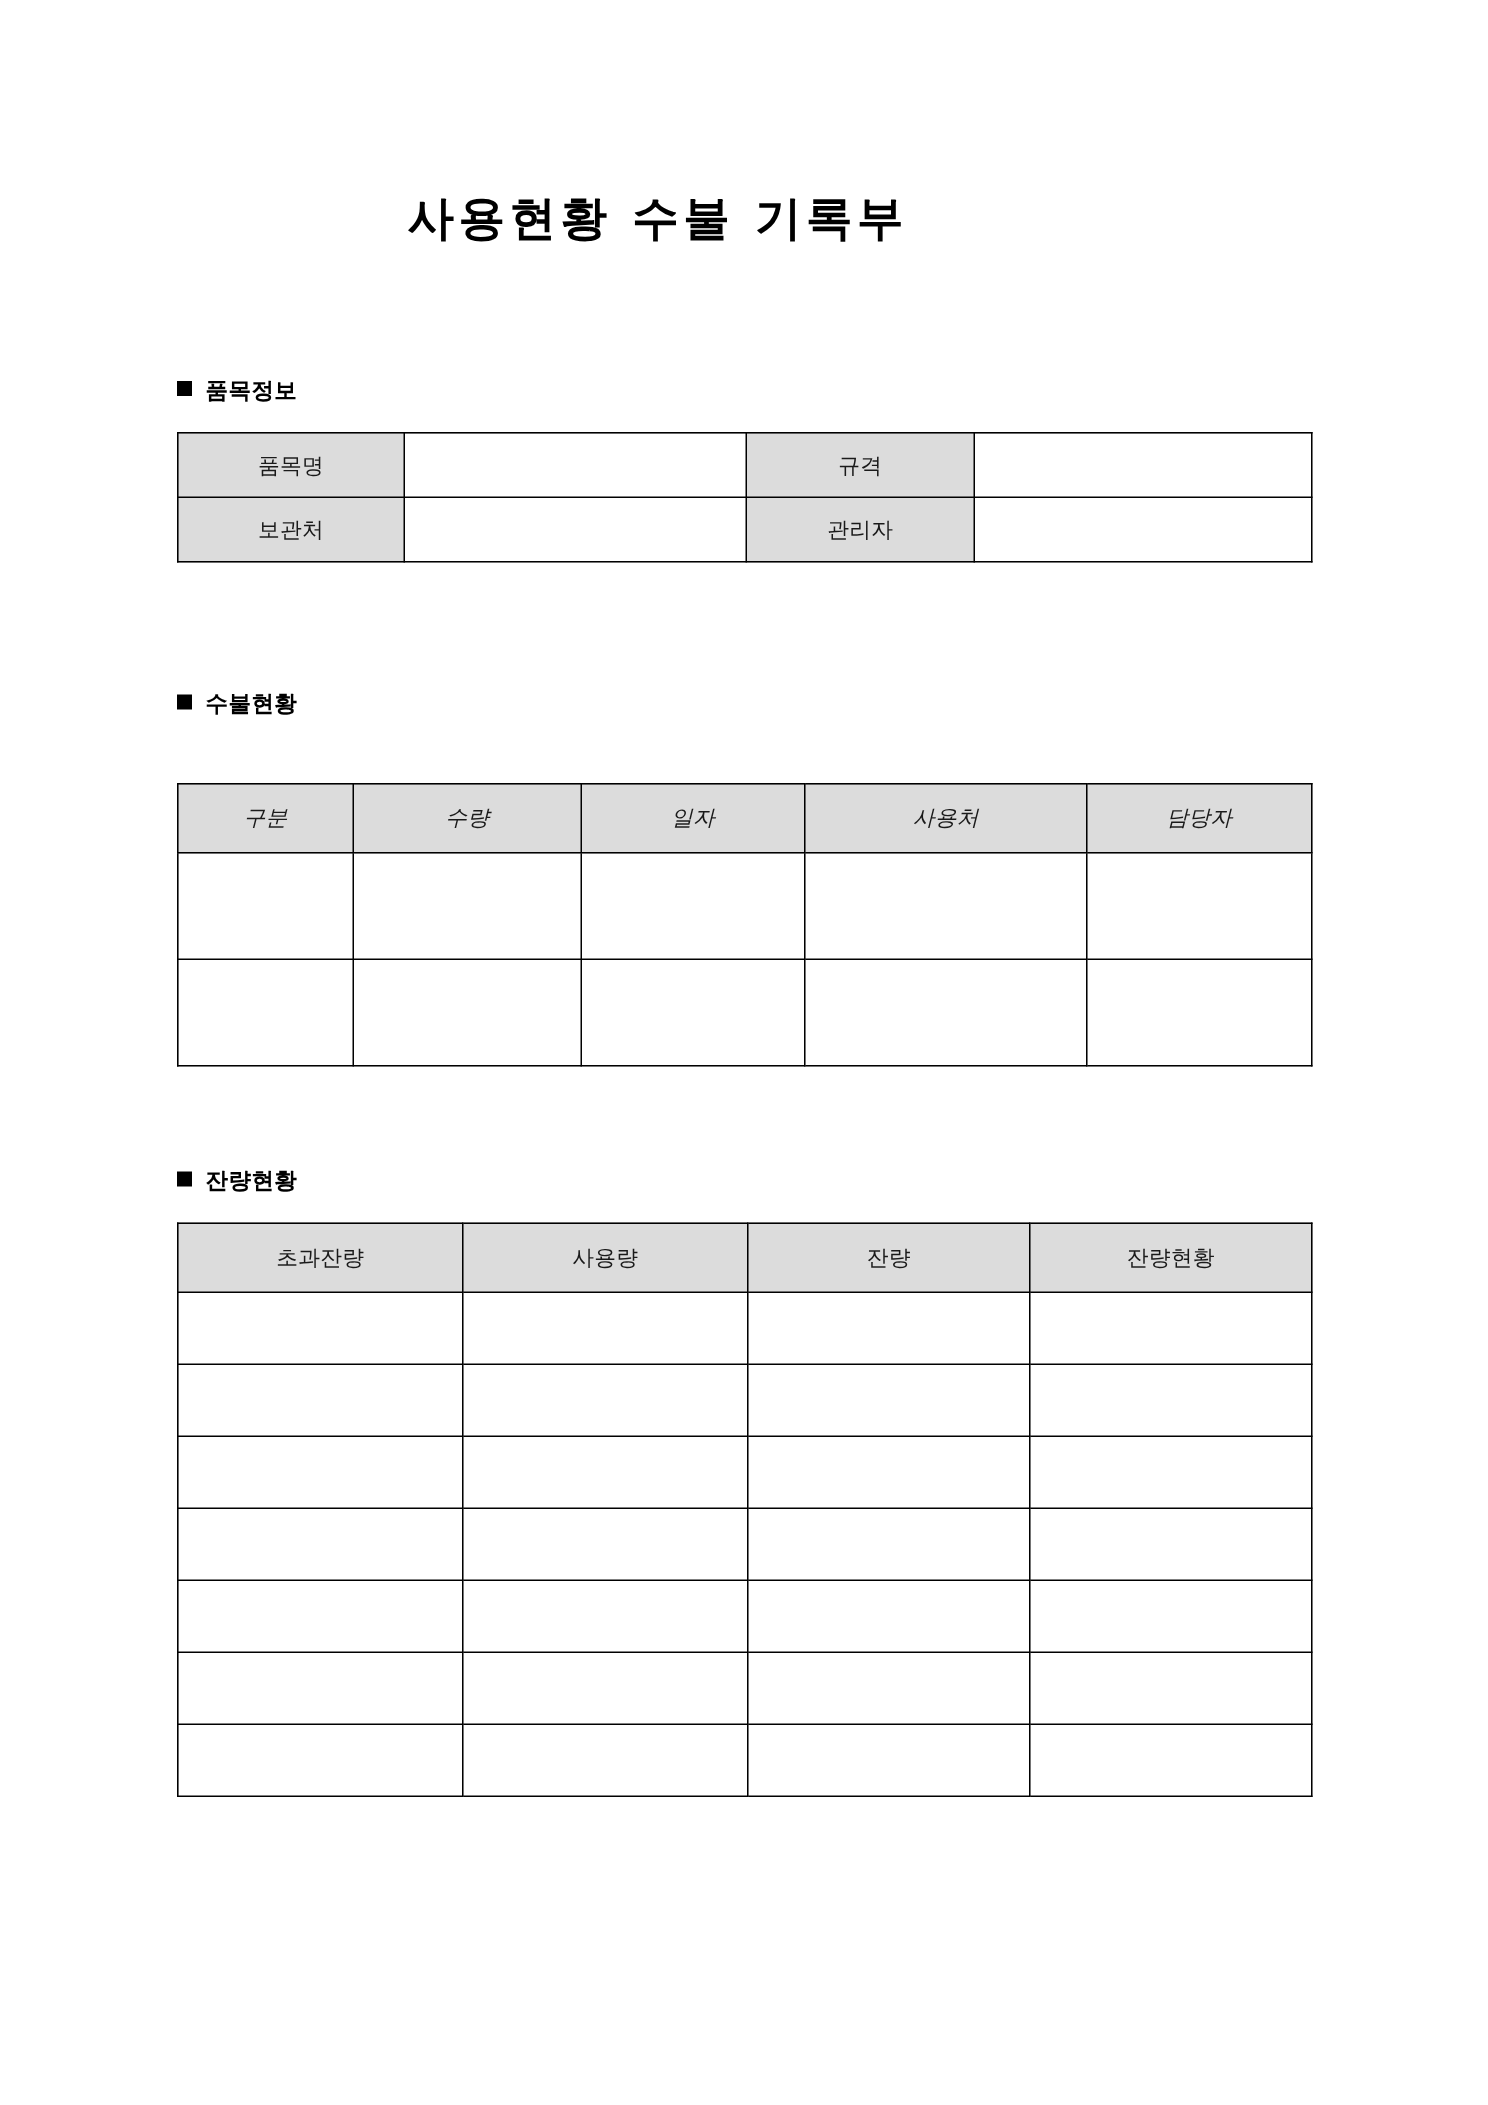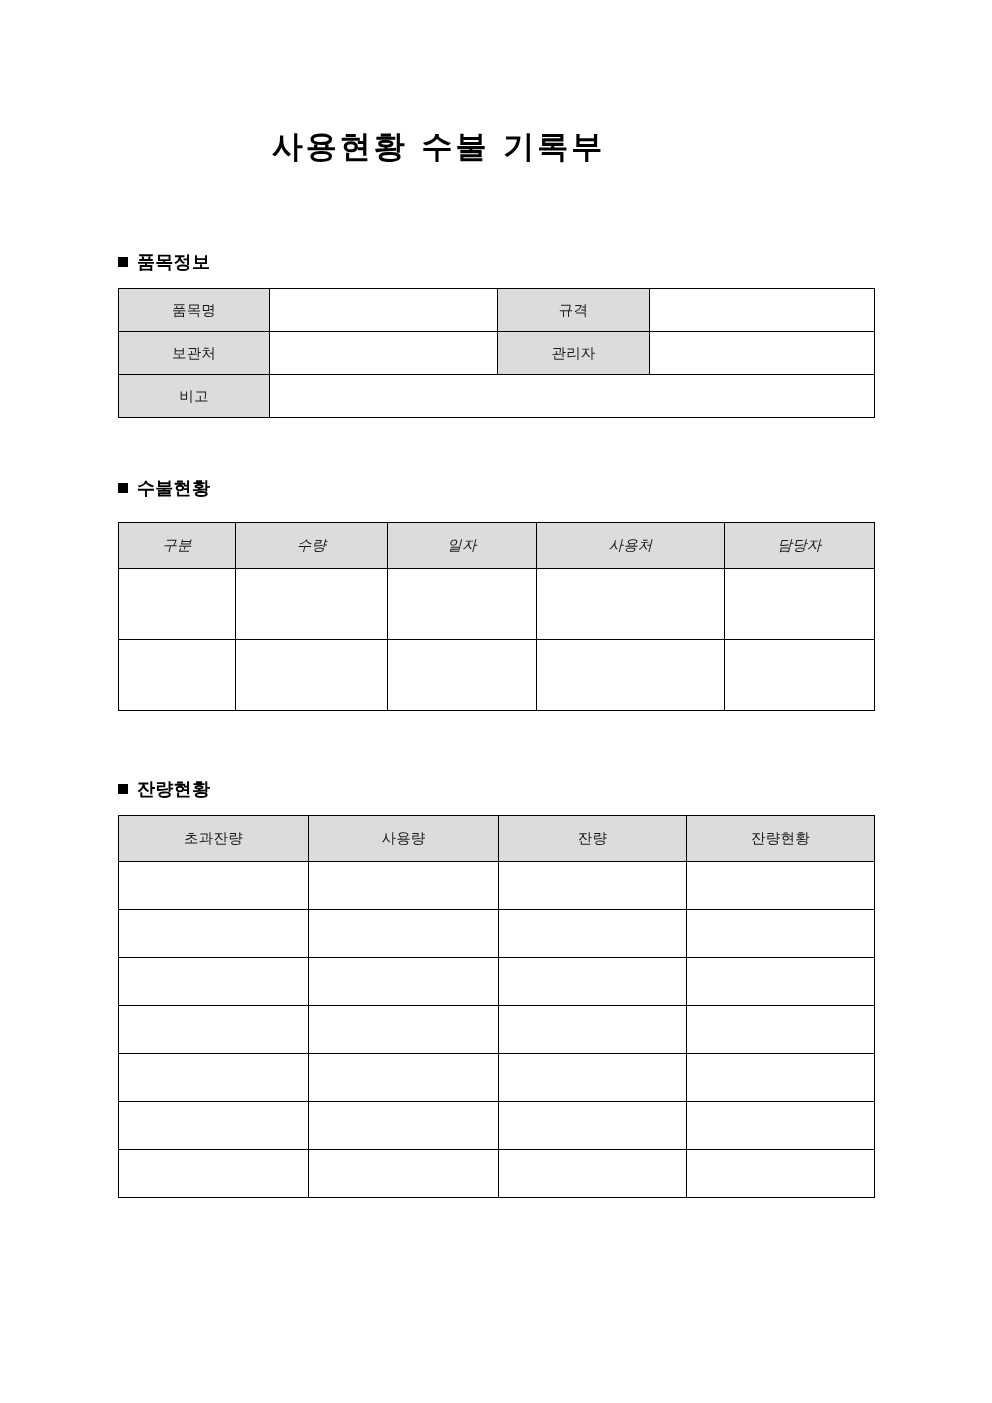--- a/index.html
+++ b/index.html
@@ -34,41 +34,41 @@
     font-weight: bold;
     letter-spacing: 3px;
     line-height: 1.25;
     color: #000;
   }
 
   
   .section-head {
     position: absolute;
     left: 118px;
-    font-size: 18px;
+    font-size: 15px;
     font-weight: bold;
     letter-spacing: 0.3px;
     line-height: 1;
     white-space: nowrap;
     color: #000;
   }
   .section-head .bullet {
     display: inline-block;
     width: 10px;
     height: 10px;
     background: #000;
     margin-right: 9px;
     vertical-align: 1px;
   }
   .section-head .sec-label {
     display: inline-block;
   }
 
   #head-item-info  { top: 253px; }
-  #head-flow       { top: 479px; }
+  #head-flow       { top: 462px; }
   #head-balance    { top: 780px; }
 
   
   table.form-table {
     position: absolute;
     left: 118px;
     border-collapse: collapse;
     table-layout: fixed;
     background: #a3a3a3;
   }
@@ -132,24 +132,20 @@
         <td class="lbl">품목명</td>
         <td class="val"></td>
         <td class="lbl">규격</td>
         <td class="val"></td>
       </tr>
       <tr>
         <td class="lbl">보관처</td>
         <td class="val"></td>
         <td class="lbl">관리자</td>
         <td class="val"></td>
-      </tr>
-      <tr>
-        <td class="lbl">비고</td>
-        <td class="val" colspan="3"></td>
       </tr>
     </tbody>
   </table>
 
   <div class="section-head" id="head-flow">
     <span class="bullet"></span><span class="sec-label">수불현황</span>
   </div>
 
   <table class="form-table" id="table-flow">
     <colgroup>

